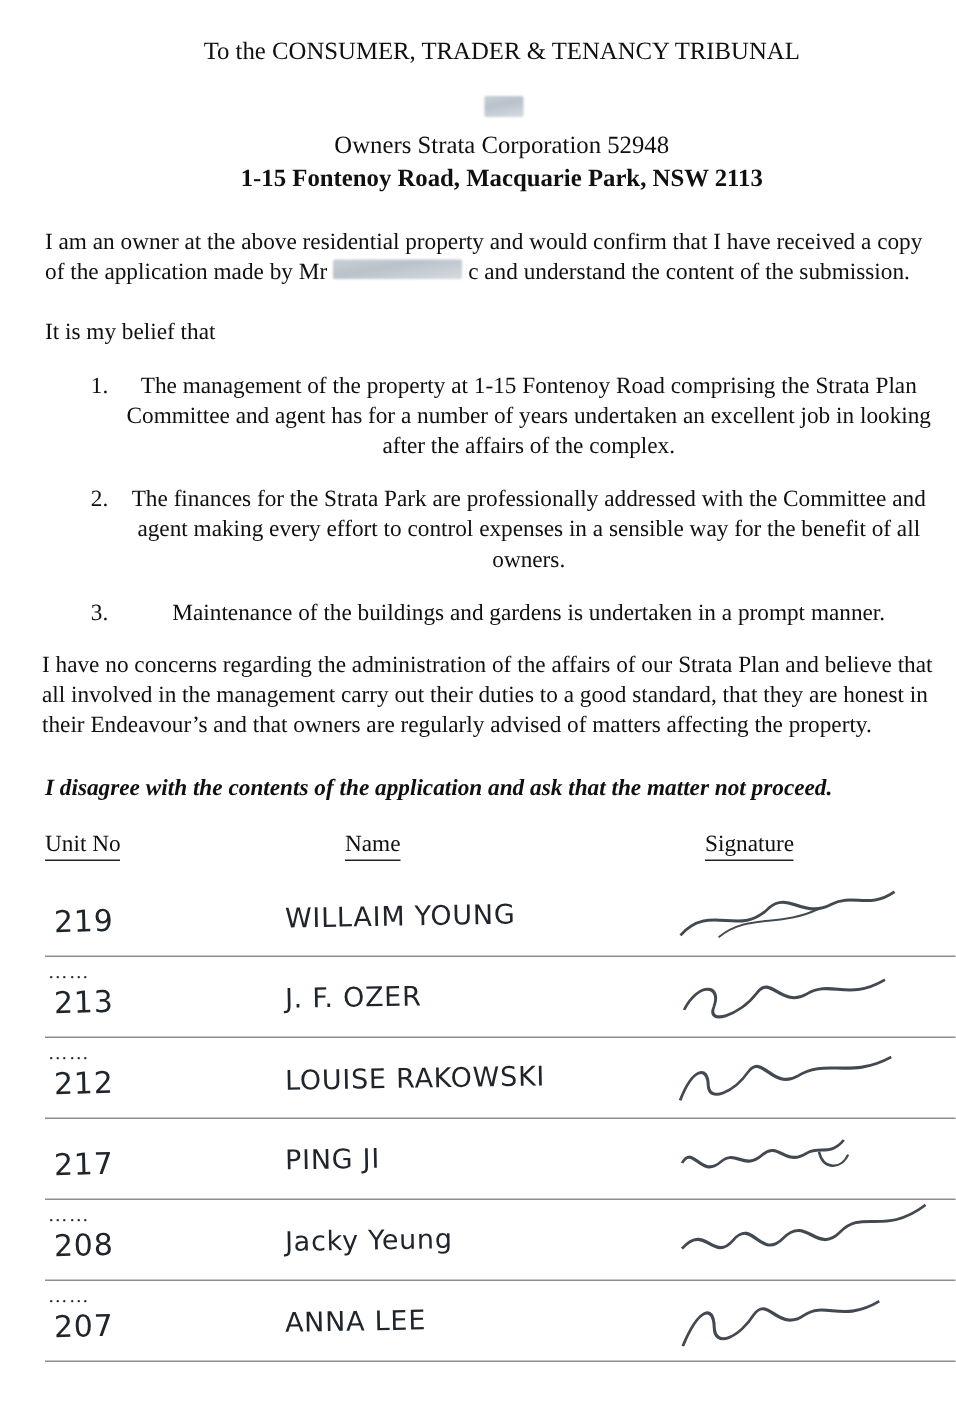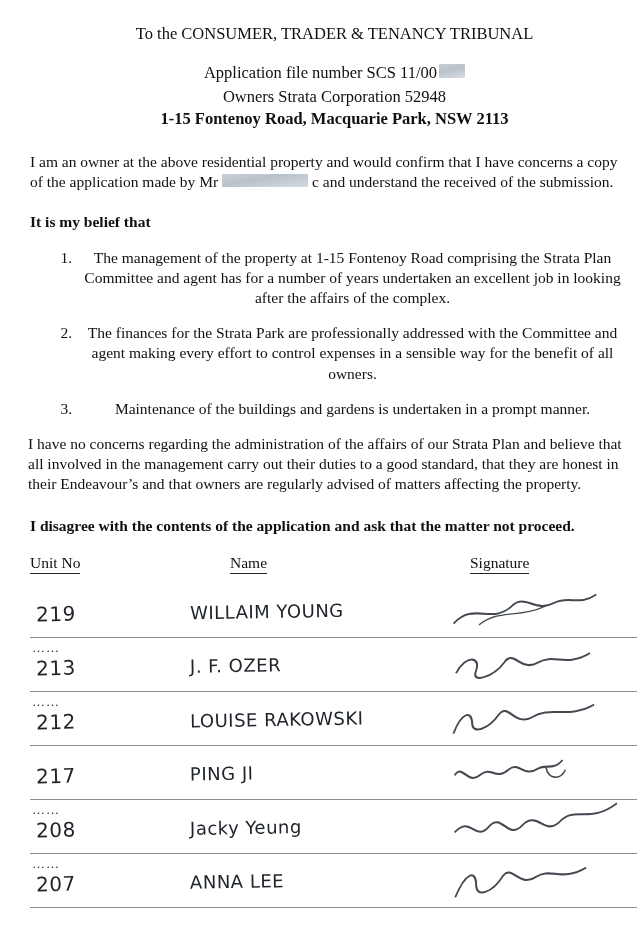--- a/index.html
+++ b/index.html
@@ -40,37 +40,38 @@
     filter: blur(0.6px);
   }
 
   .body-block {
     margin: 0 24px 0 14px;
     font-size: 15.5px;
     line-height: 1.30;
     text-align: left;
   }
   .p1 { margin-top: 22px; }
-  .bold-lead { font-weight: bold; margin-top: 20px; font-size: 15.5px; }
+  .bold-lead { font-weight: normal; margin-top: 20px; font-size: 15.5px; }
 
   ol.claims {
     margin: 16px 30px 0 38px;
     padding: 0 0 0 22px;
     font-size: 15.5px;
     line-height: 1.30;
     text-align: center;
   }
   ol.claims li { margin-bottom: 15px; padding-left: 6px; }
 
   .p2 { margin-top: 14px; margin-left: 12px; }
   .disagree {
     font-weight: bold;
     margin: 22px 24px 0 14px;
     font-size: 15.5px;
     line-height: 1.30;
+    font-style: italic;
   }
 
   .table-wrap {
     margin: 18px 14px 0 14px;
     position: relative;
   }
   .col-headers {
     position: relative;
     height: 24px;
     font-size: 15.5px;
@@ -128,28 +129,28 @@
   .hw-sig svg { display: block; }
 </style>
 </head>
 <body>
 
 <div class="page">
 
   <div class="heading-line h1">To the CONSUMER, TRADER &amp; TENANCY TRIBUNAL</div>
 
   <div class="heading-line h2">
-    <span>Application file number SCS 11/00</span><span class="redact-inline" style="width:26px;height:14px;margin-left:2px;"></span>
+    <span class="redact-inline" style="width:26px;height:14px;margin-left:2px;"></span>
   </div>
 
   <div class="heading-line h3">Owners Strata Corporation 52948</div>
   <div class="heading-line h4">1-15 Fontenoy Road, Macquarie Park, NSW 2113</div>
 
   <div class="body-block p1">
-    <span>I am an owner at the above residential property and would confirm that I have concerns a copy of the application made by Mr</span><span class="redact-inline" style="width:86px;height:13px;margin:0 4px;"></span><span>c and understand the received of the submission.</span>
+    <span>I am an owner at the above residential property and would confirm that I have received a copy of the application made by Mr</span><span class="redact-inline" style="width:86px;height:13px;margin:0 4px;"></span><span>c and understand the content of the submission.</span>
   </div>
 
   <div class="body-block bold-lead">It is my belief that</div>
 
   <ol class="claims">
     <li>The management of the property at 1-15 Fontenoy Road comprising the Strata Plan Committee and agent has for a number of years undertaken an excellent job in looking after the affairs of the complex.</li>
     <li>The finances for the Strata Park are professionally addressed with the Committee and agent making every effort to control expenses in a sensible way for the benefit of all owners.</li>
     <li>Maintenance of the buildings and gardens is undertaken in a prompt manner.</li>
   </ol>
 

